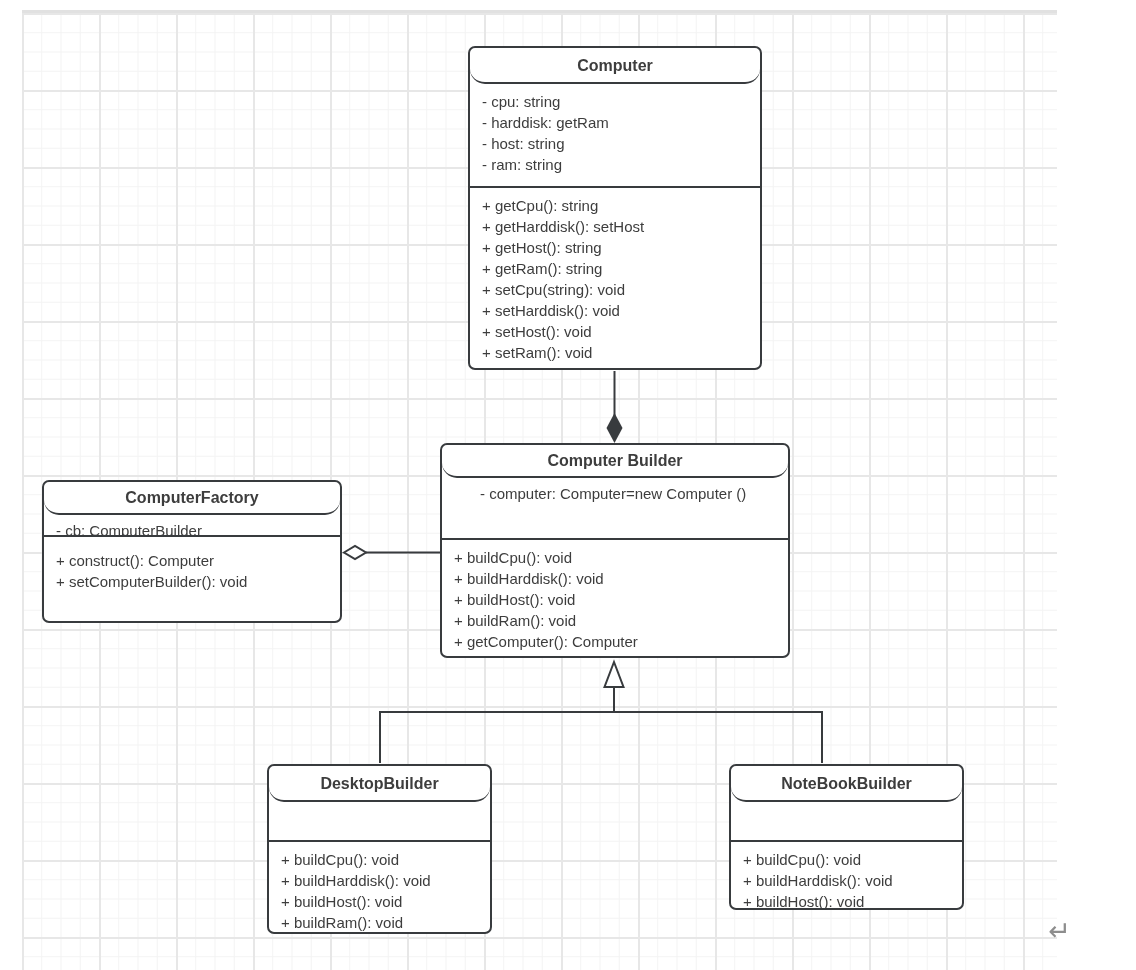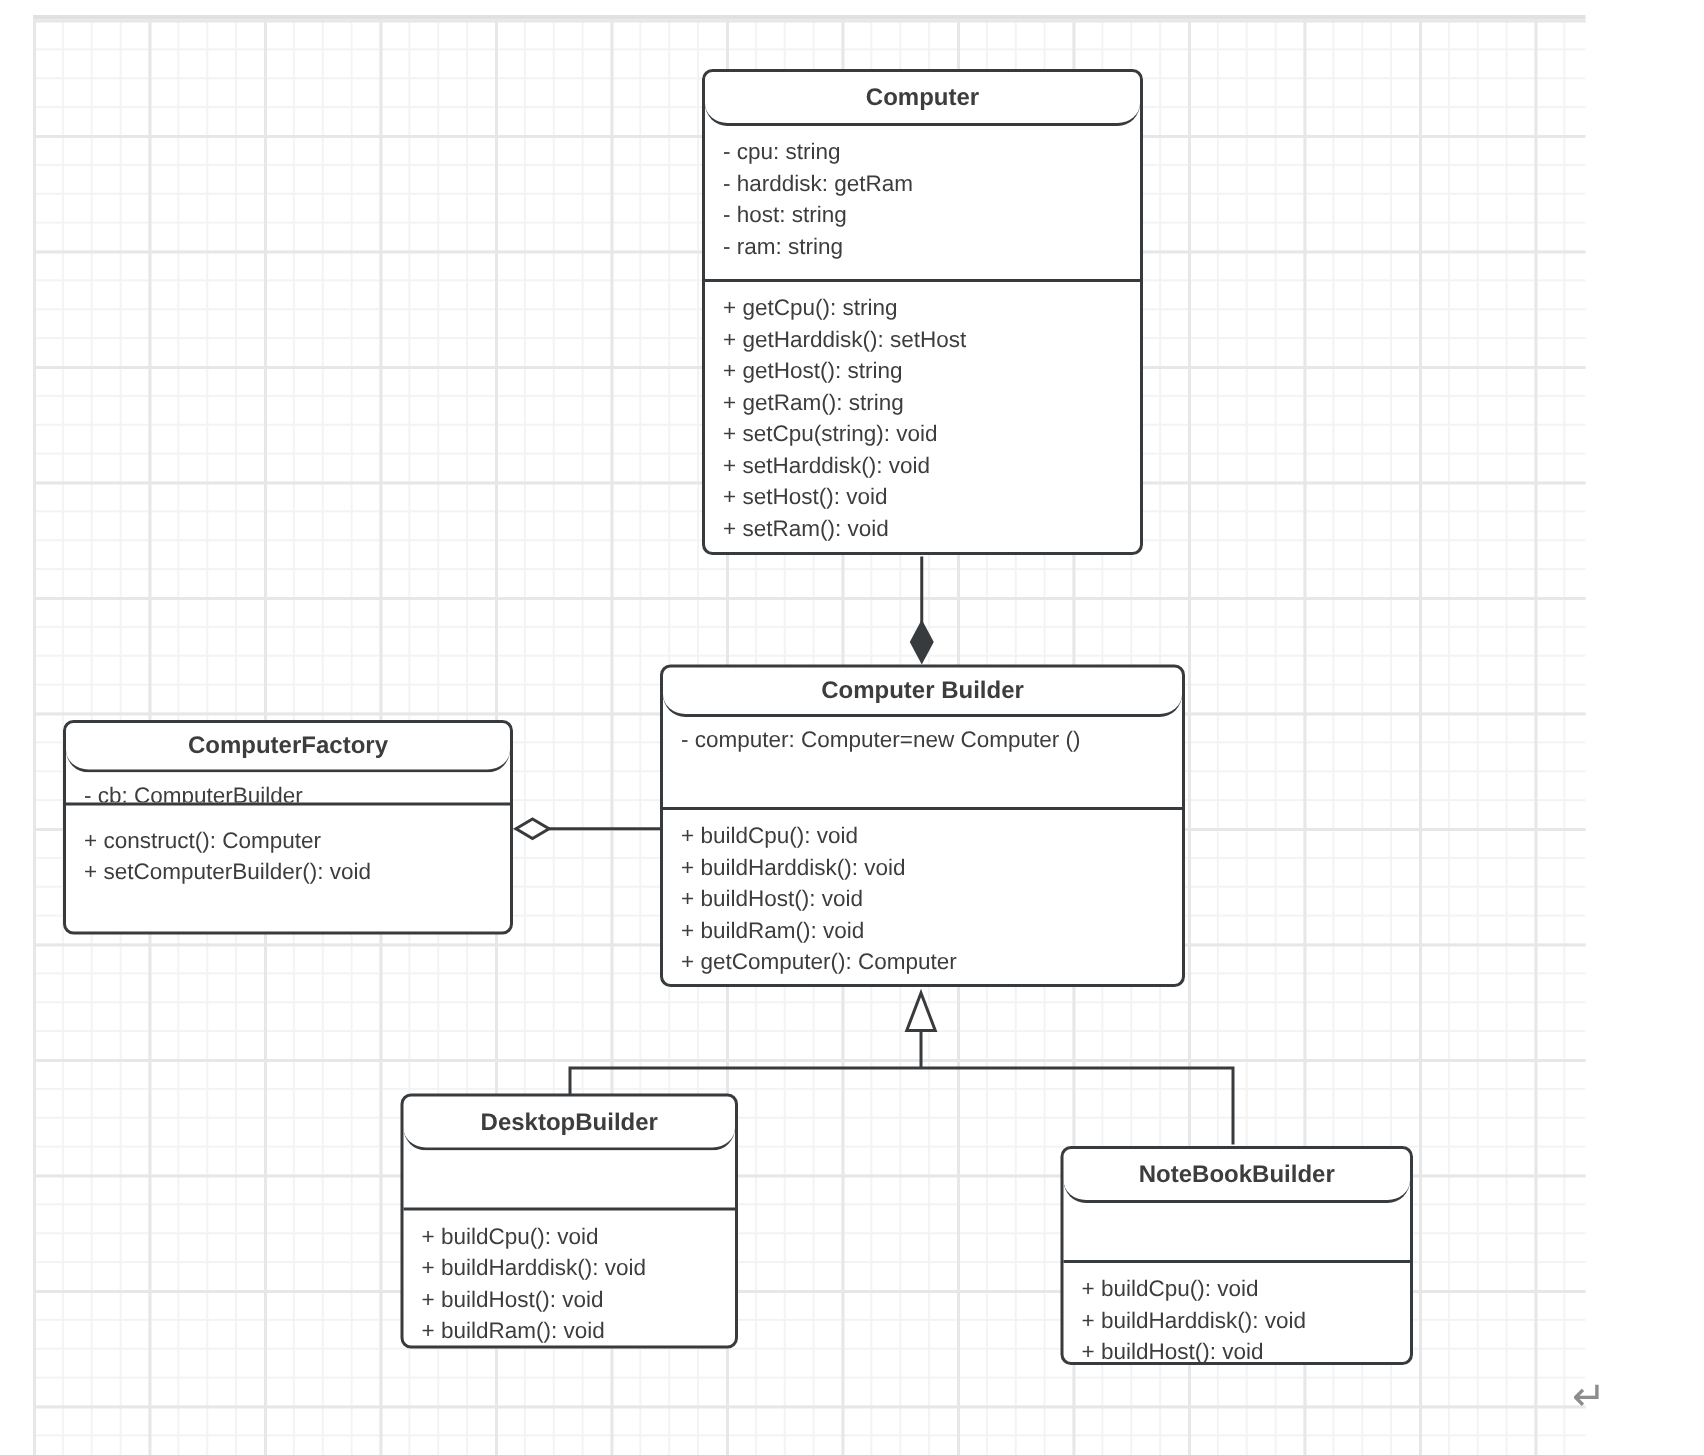--- a/index.html
+++ b/index.html
@@ -25,29 +25,29 @@
   .uml-methods{flex:1 1 auto;padding:7px 8px 0 12px;overflow:hidden;}
   .member-line{white-space:nowrap;}
   #computer .member-line{white-space:normal;}
   
   #computer        {left:468px;top:46px; width:294px;height:324px;}
   #computer .uml-title{height:36px;}
   #computer .uml-attrs{height:104px;}
   #computer-builder{left:440px;top:443px;width:350px;height:215px;}
   #computer-builder .uml-title{height:33px;}
   #computer-builder .uml-attrs{height:62px;padding-top:5px;}
-  #computer-builder .uml-attrs .member-line{white-space:normal;}
+  #computer-builder .uml-attrs .member-line{white-space:normal;margin-left:26px;}
   #computer-factory{left:42px; top:480px;width:300px;height:143px;}
   #computer-factory .uml-title{height:33px;}
   #computer-factory .uml-attrs{height:22px;padding-top:5px;}
   #computer-factory .uml-methods{padding-top:13px;}
-  #desktop-builder {left:267px;top:729px;width:225px;height:170px;}
+  #desktop-builder {left:267px;top:764px;width:225px;height:170px;}
   #desktop-builder .uml-title{height:36px;}
   #desktop-builder .uml-attrs{height:40px;}
-  #notebook-builder{left:707px;top:764px;width:235px;height:146px;}
+  #notebook-builder{left:729px;top:764px;width:235px;height:146px;}
   #notebook-builder .uml-title{height:36px;}
   #notebook-builder .uml-attrs{height:40px;}
   
   #connectors{position:absolute;left:0;top:0;width:1136px;height:970px;pointer-events:none;}
   
   #return-indicator{position:absolute;left:1048px;top:918px;font-size:27px;color:#8d8d8d;
                     line-height:27px;}
 </style>
 </head>
 <body>

